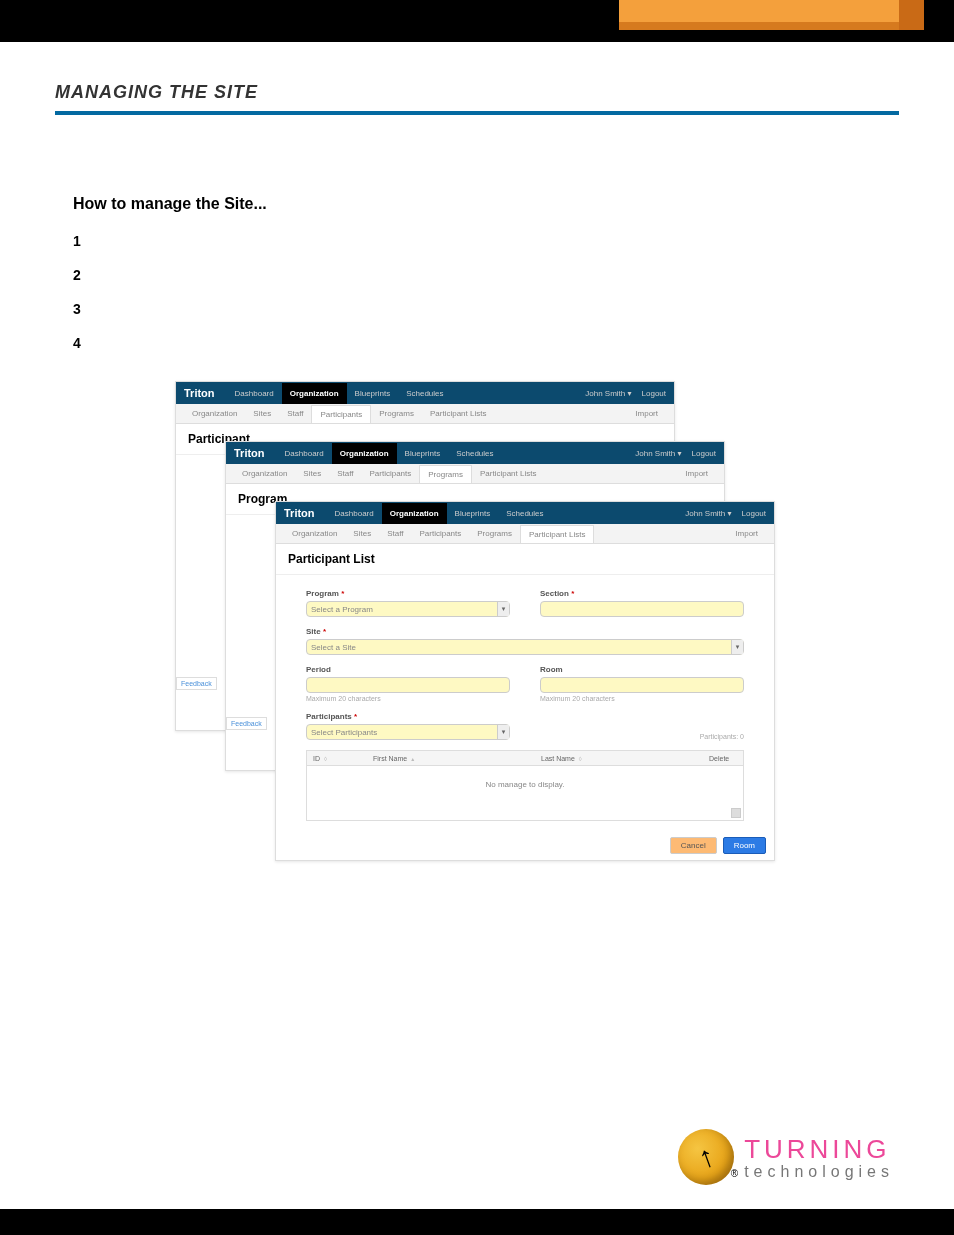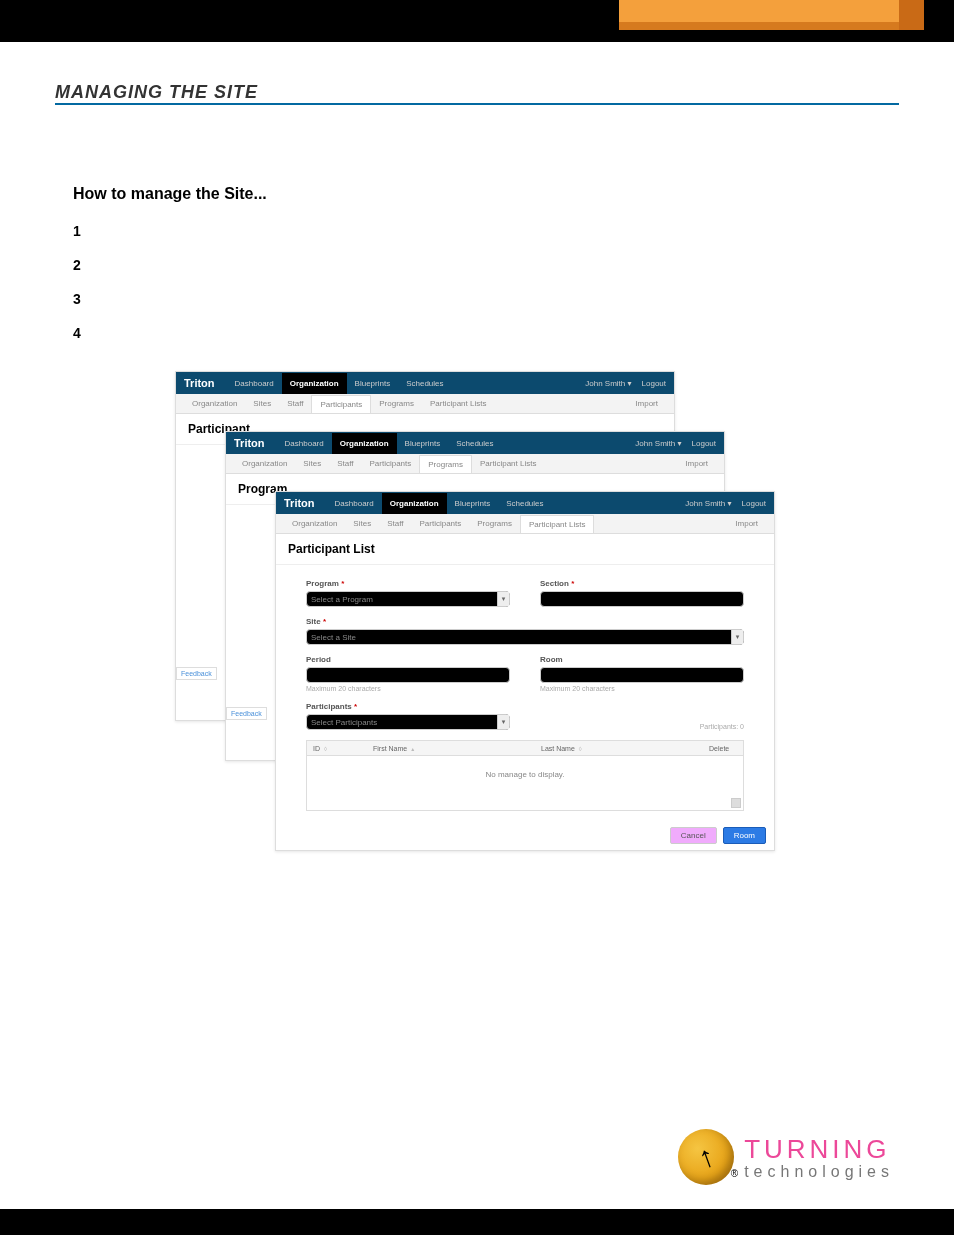--- a/index.html
+++ b/index.html
@@ -26,22 +26,22 @@
   .ob1 { width: 280px; background: #f4a03c; border-bottom: 8px solid #d67a1e; }
   .ob2 { width: 25px; background: #c96a16; }
   .page-content {
     padding: 40px 55px 0 55px;
   }
   .section-title {
     font-style: italic;
     letter-spacing: 1px;
     font-size: 18px;
     color: #333;
-    border-bottom: 2px solid #0369a1;
-    padding-bottom: 0;
+    border-bottom: 4px solid #0369a1;
+    padding-bottom: 8px;
     margin-bottom: 80px;
   }
   .howto-heading {
     font-weight: bold;
     font-size: 16px;
     margin-left: 18px;
     margin-bottom: 20px;
   }
   .step-list {
     margin-left: 18px;
@@ -123,21 +123,21 @@
   .form-label .req { color: #c00; }
   .fake-select, .fake-input {
     border: 1px solid #ccc;
     border-radius: 4px;
     height: 16px;
     padding: 0 4px;
     font-size: 8px;
     display: flex;
     align-items: center;
     justify-content: space-between;
-    background: #000000;
+    background: #fef9c3;
     color: #888;
   }
   .fake-select .caret {
     background: #eee;
     border-left: 1px solid #ccc;
     width: 12px;
     height: 100%;
     display: flex;
     align-items: center;
     justify-content: center;
@@ -190,21 +190,21 @@
     bottom: 6px;
     right: 8px;
     display: flex;
     gap: 6px;
   }
   .btn {
     font-size: 8px;
     padding: 3px 10px;
     border-radius: 2px;
     border: 1px solid #ccc;
-    background: #f0abfc;
+    background: #fdba74;
     color: #555;
   }
   .btn-primary {
     background: #2c7be5;
     border-color: #1a5cb8;
     color: #fff;
   }
 
   .footer-logo {
     position: absolute;

